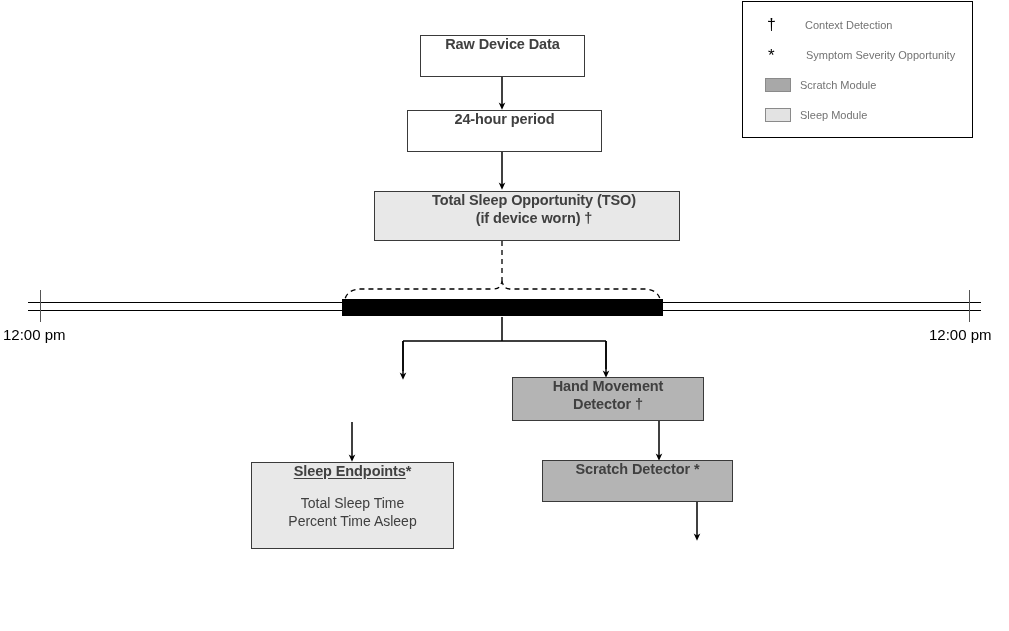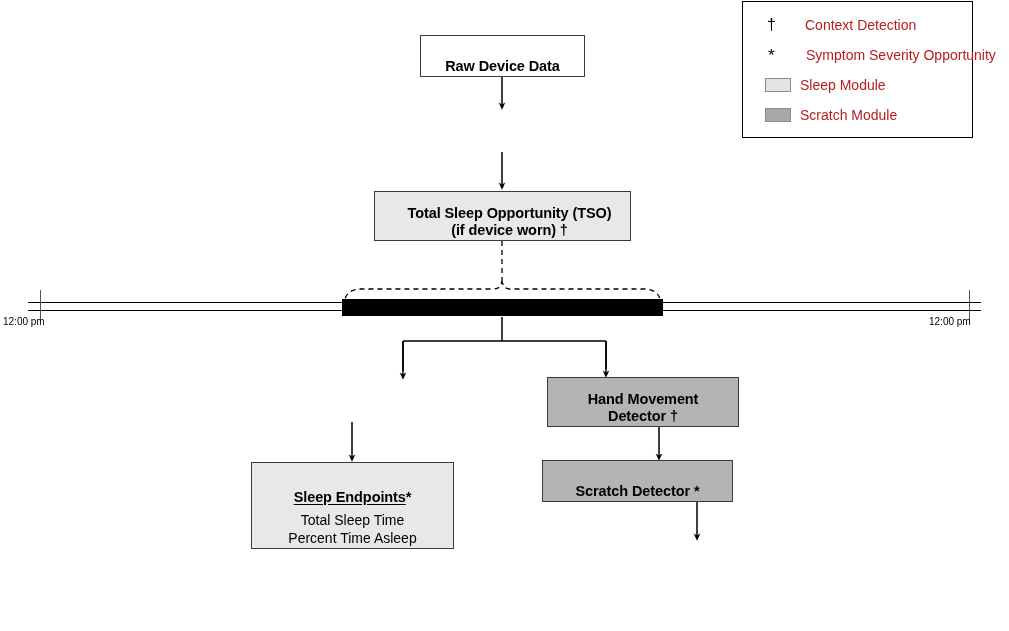--- a/index.html
+++ b/index.html
@@ -20,44 +20,44 @@
   }
 
   
   .node {
     position: absolute;
     box-sizing: border-box;
     border: 1.5px solid #3a3a3a;
     display: flex;
     flex-direction: column;
     align-items: center;
-    justify-content: flex-end;
+    justify-content: flex-start;
     text-align: center;
-    color: #000000;
+    color: #404040;
     line-height: 1.22;
   }
   .node.white  { background: #ffffff; }
   .node.light  { background: #e8e8e8; }
   .node.dark   { background: #b4b4b4; }
 
   .node .title {
     font-weight: bold;
     font-size: 14.5px;
     letter-spacing: -0.1px;
     white-space: pre-line;
   }
   .node .title.underlined {
     text-decoration: underline;
     text-underline-offset: 2px;
   }
   .node .sub {
     font-weight: normal;
     font-size: 14px;
     white-space: pre-line;
-    margin-top: 6px;
+    margin-top: 14px;
     line-height: 1.28;
   }
   
   .node .mark {
     text-decoration: none;
     display: inline-block;
   }
 
   
   #wires {
@@ -90,22 +90,22 @@
   #tso-bar {
     position: absolute;
     left: 342px;
     top: 299px;
     width: 321px;
     height: 17px;
     background: #000000;
   }
   .tl-label {
     position: absolute;
-    top: 316px;
-    font-size: 10px;
+    top: 326px;
+    font-size: 15px;
     color: #000000;
     white-space: nowrap;
   }
   #tl-label-left  { left: 3px;  }
   #tl-label-right { left: 929px; }
 
   
   #legend {
     position: absolute;
     left: 742px;
@@ -137,22 +137,22 @@
   .swatch {
     width: 26px;
     height: 14px;
     box-sizing: border-box;
     border: 1px solid #8a8a8a;
     margin-left: 3px;
   }
   .swatch.light { background: #e3e3e3; }
   .swatch.dark  { background: #a8a8a8; }
   .legend-label {
-    font-size: 14px;
-    color: #b91c1c;
+    font-size: 11px;
+    color: #737373;
     white-space: nowrap;
   }
 </style>
 </head>
 <body>
 
 <div id="canvas">
 
   <svg id="wires" viewBox="0 0 1009 631" xmlns="http://www.w3.org/2000/svg">
     <defs>
@@ -178,28 +178,31 @@
 
     <line x1="659" y1="419" x2="659" y2="457" stroke="#000000" stroke-width="1.5" marker-end="url(#arrowhead)"></line>
 
     <line x1="697" y1="502" x2="697" y2="537" stroke="#000000" stroke-width="1.5" marker-end="url(#arrowhead)"></line>
   </svg>
 
   <div class="node white" style="left:420px; top:35px; width:165px; height:42px;">
     <div class="title">Raw Device Data</div>
   </div>
 
-
-  <div class="node light" style="left:374px; top:191px; width:257px; height:50px;padding-left:14px;">
+  <div class="node white" style="left:407px; top:110px; width:195px; height:42px;">
+    <div class="title">24-hour period</div>
+  </div>
+
+  <div class="node light" style="left:374px; top:191px; width:306px; height:50px;padding-left:14px;">
     <div class="title">Total Sleep Opportunity (TSO)
 (if device worn) †</div>
   </div>
 
 
-  <div class="node dark" style="left:512px; top:377px; width:192px; height:50px;margin-left:35px;">
+  <div class="node dark" style="left:512px; top:377px; width:192px; height:44px;">
     <div class="title">Hand Movement
 Detector †</div>
   </div>
 
   <div class="node light" style="left:251px; top:462px; width:203px; height:87px;">
     <div class="title underlined"><span>Sleep Endpoints</span><span class="mark"> *</span></div>
     <div class="sub">Total Sleep Time
 Percent Time Asleep</div>
   </div>
 
@@ -223,27 +226,27 @@
       <span class="legend-label">Context Detection</span>
     </div>
 
     <div class="legend-row">
       <span class="legend-key glyph-star">*</span>
       <span class="legend-label">Symptom Severity Opportunity</span>
     </div>
 
     <div class="legend-row">
       <span class="legend-key">
+        <span class="swatch dark"></span>
+      </span>
+      <span class="legend-label">Scratch Module</span>
+    </div>
+
+    <div class="legend-row">
+      <span class="legend-key">
         <span class="swatch light"></span>
       </span>
       <span class="legend-label">Sleep Module</span>
     </div>
 
-    <div class="legend-row">
-      <span class="legend-key">
-        <span class="swatch dark"></span>
-      </span>
-      <span class="legend-label">Scratch Module</span>
-    </div>
-
   </div>
 
 </div>
 
 </body></html>

